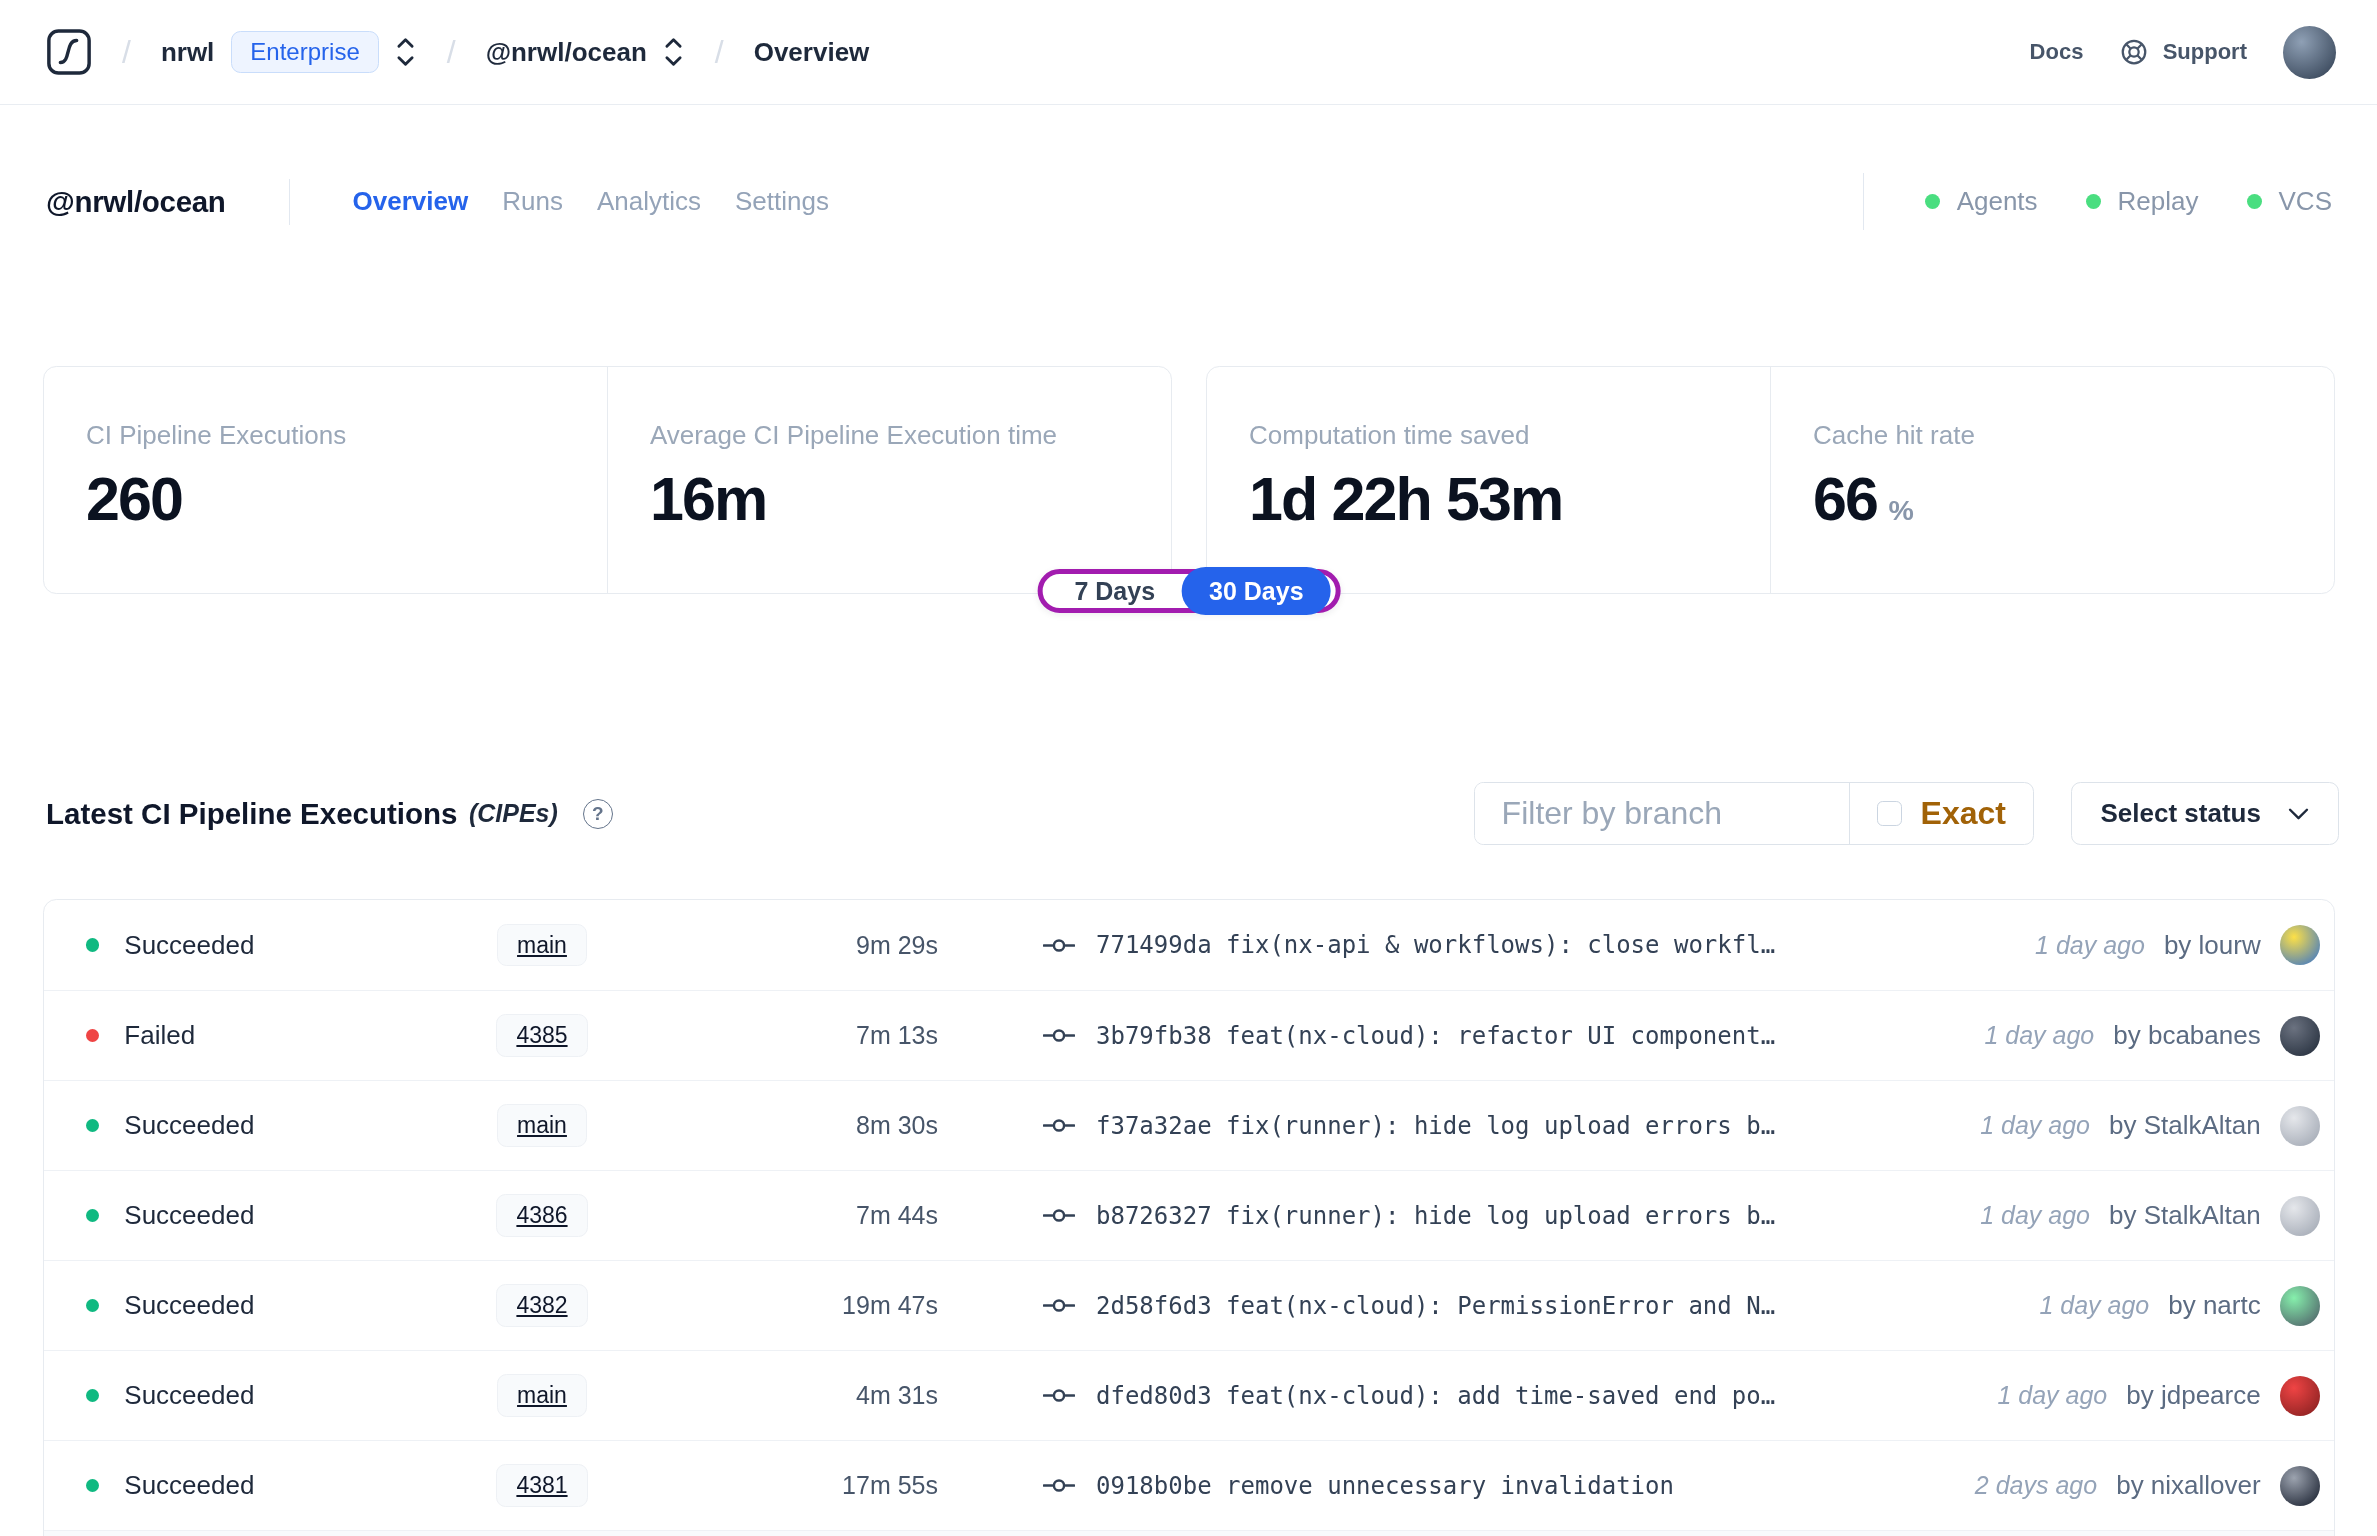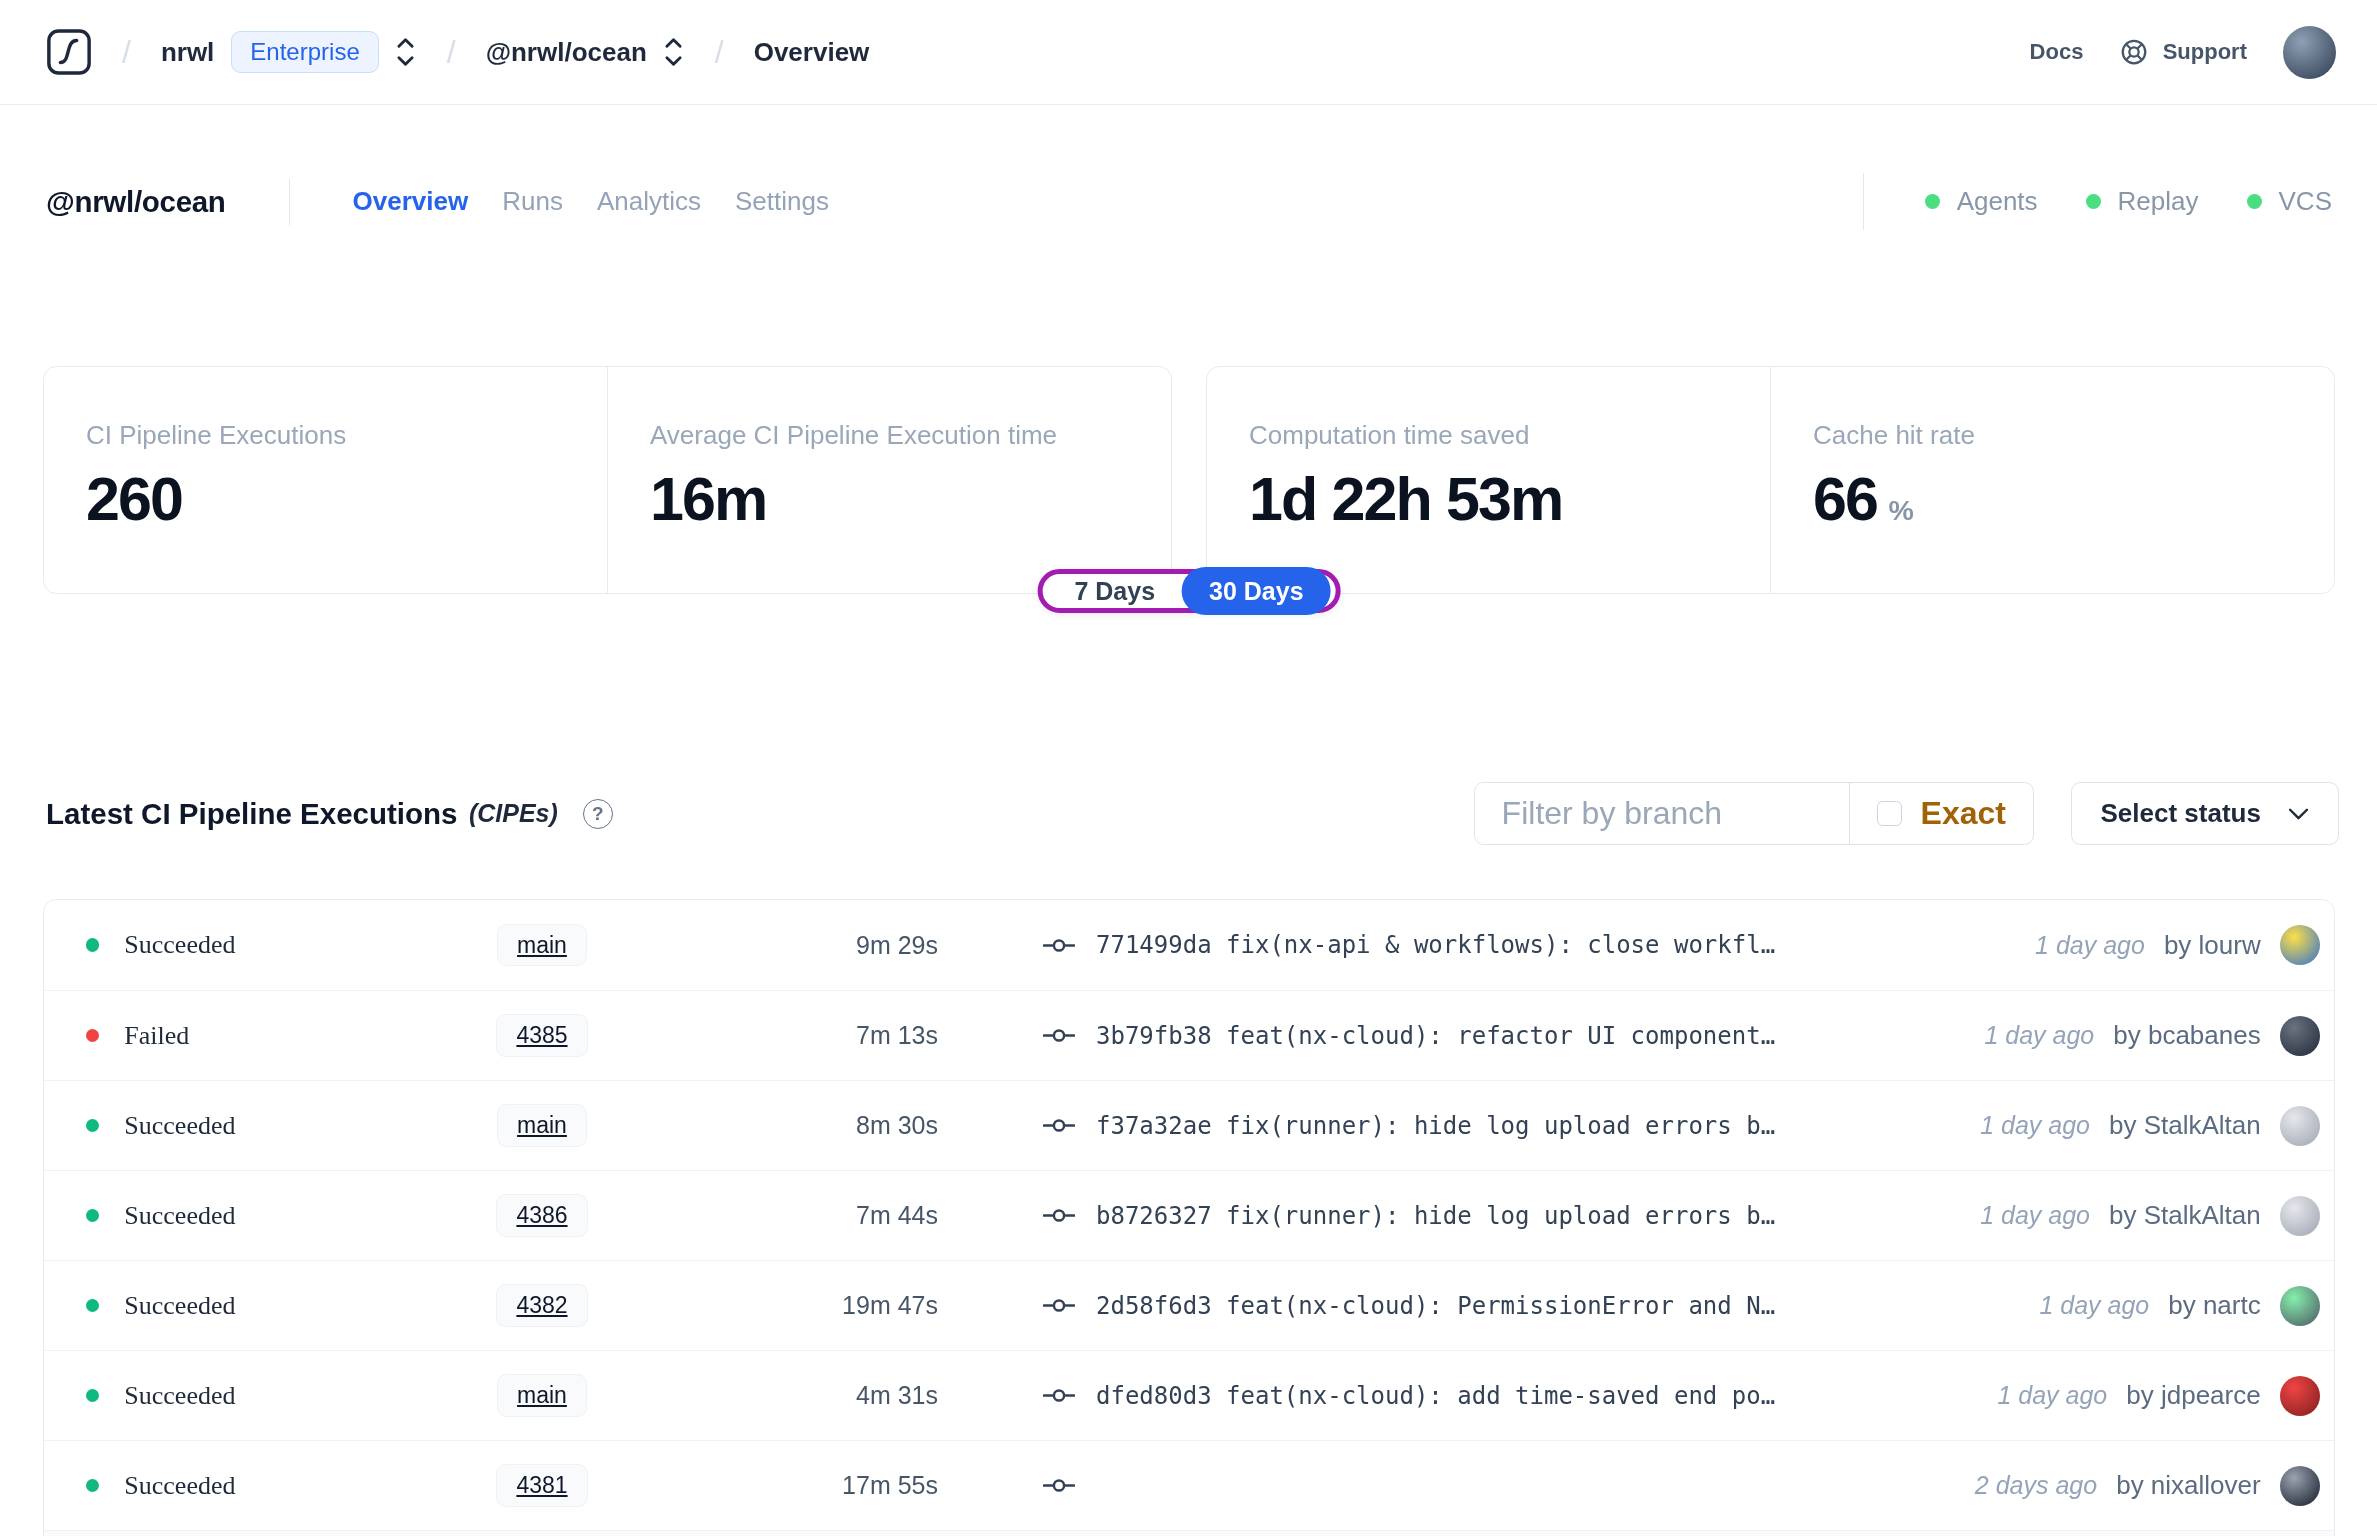--- a/index.html
+++ b/index.html
@@ -92,21 +92,21 @@
     border:1px solid #e7ebf0; border-radius:13.3px; background:#fff; overflow:hidden;
   }
   .cipe-row {
     height:90px; display:grid;
     grid-template-columns:399px 114px 339px minmax(0,1fr) auto;
     align-items:center; padding:0 14.3px 0 42px; cursor:pointer;
   }
   .cipe-row + .cipe-row { border-top:1px solid #eef1f5; }
   .cell-status { display:flex; align-items:center; gap:25px; }
   .status-dot { width:13.3px; height:13.3px; border-radius:50%; flex:none; }
-  .status-label { font-size:26px; font-weight:500; color:#1e293b;font-family:Liberation Serif, serif; }
+  .status-label { font-size:26px; font-weight:500; color:#1e293b; }
   .cell-branch { display:flex; justify-content:center; }
   .branch-chip {
     background:#f8fafc; border:1px solid #eef1f5; border-radius:9.5px;
     padding:8.6px 19px; font-size:23px; color:#0f172a; line-height:1;text-decoration:underline;
   }
   .cell-duration { display:flex; justify-content:flex-end; font-size:25px; color:#475569; }
   .cell-commit {
     display:flex; align-items:center; gap:21px; padding-left:105px;
     font-family:"DejaVu Sans Mono", monospace; font-size:24px; color:#334155;
     white-space:nowrap; overflow:hidden;
@@ -434,20 +434,21 @@
       <span>17m 55s</span>
     </div>
     <div class="cell-commit">
       <span class="commit-icon">
         <svg width="32" height="23" viewBox="0 0 34 24" fill="none" stroke="#334155" stroke-width="2.6" stroke-linecap="round">
           <line x1="1" y1="12" x2="10" y2="12"></line>
               <circle cx="17" cy="12" r="5.4"></circle>
               <line x1="24" y1="12" x2="33" y2="12"></line>
         </svg>
       </span>
+      <span>0918b0be remove unnecessary invalidation</span>
     </div>
     <div class="cell-meta">
       <span class="time-ago">2 days ago</span>
       <span class="author">by nixallover</span>
       <span class="row-avatar" style="background: radial-gradient(circle at 35% 30%, rgb(156, 163, 175), rgb(17, 24, 39));"></span>
     </div>
   </div>
 </div>
   <div class="partial-row"></div>
 </section>

